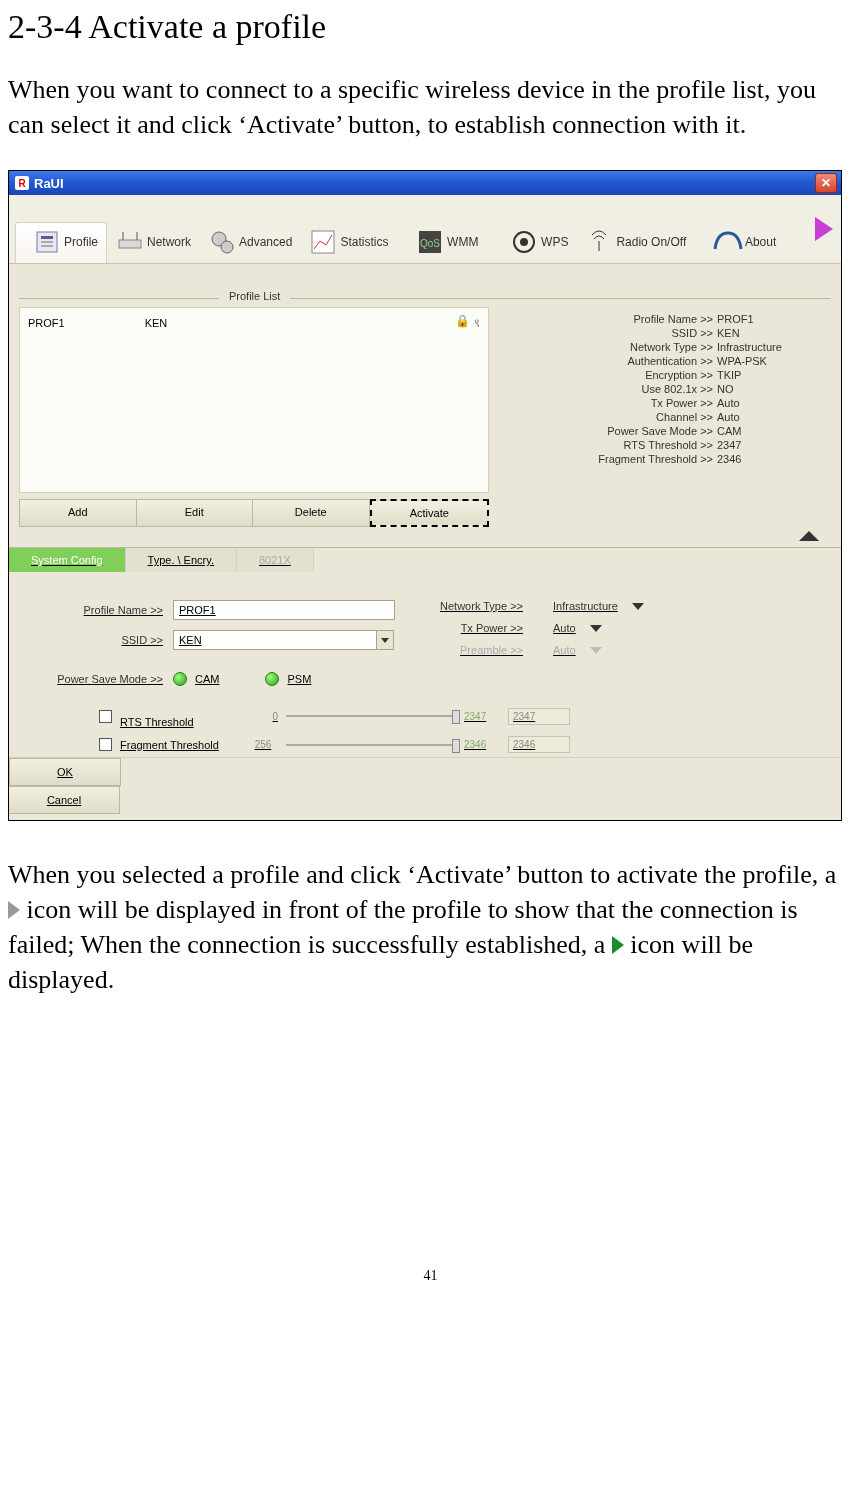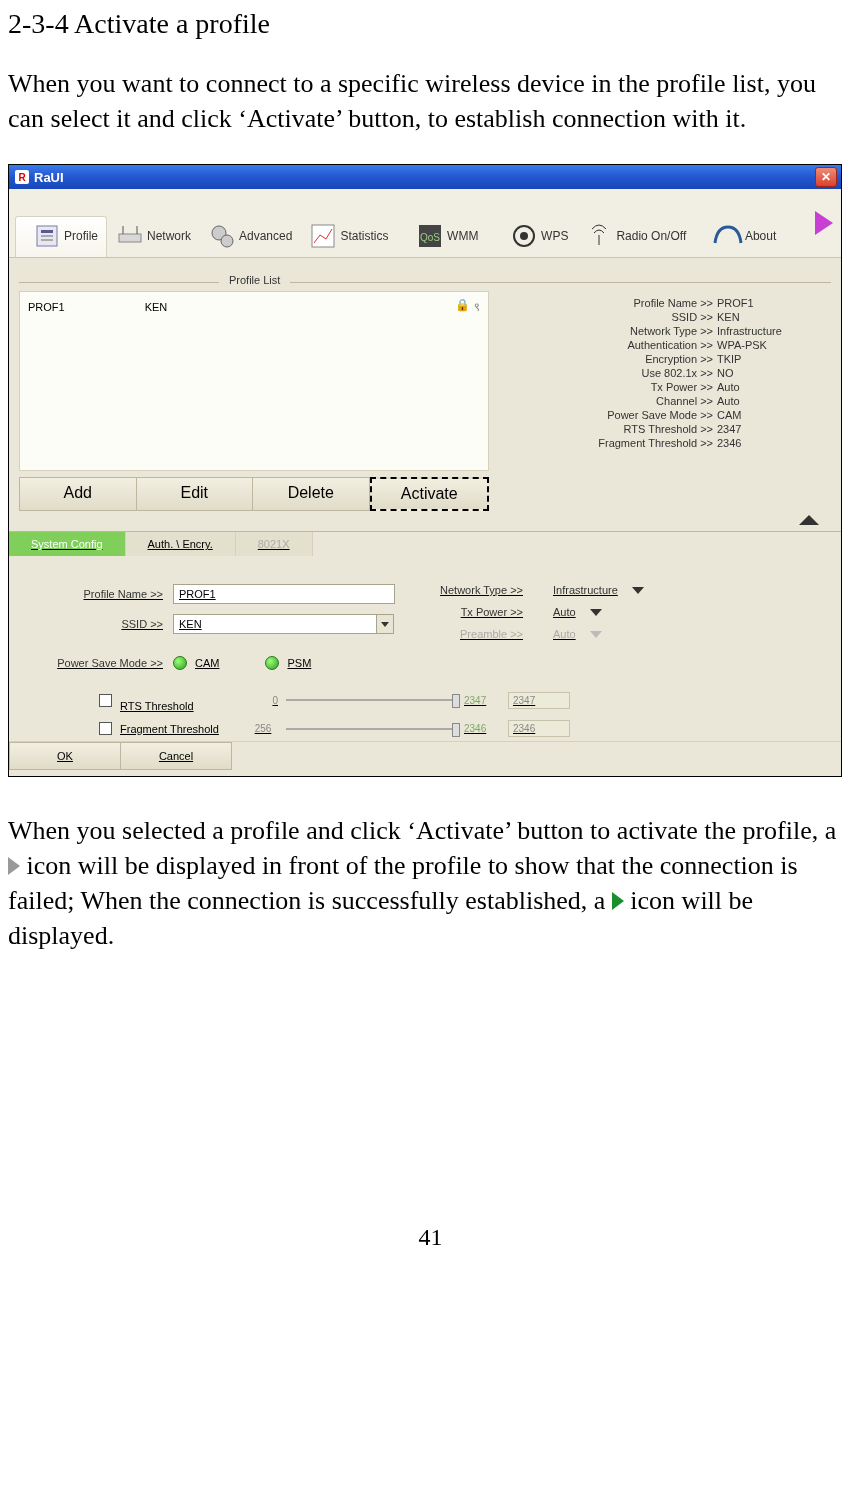--- a/index.html
+++ b/index.html
@@ -7,21 +7,21 @@
     padding: 0;
     font-family: "Times New Roman", serif;
     background: #fff;
     width: 861px;
   }
   .page {
     padding: 8px 8px 0 8px;
     box-sizing: border-box;
   }
   .doc-heading {
-    font-size: 28px;
+    font-size: 34px;
     margin: 0 0 26px 0;
     font-weight: normal;
   }
   .doc-para {
     font-size: 26px;
     line-height: 1.35;
     margin: 0 0 28px 0;
   }
   .doc-para .tri {
     display:inline-block;
@@ -100,21 +100,21 @@
     border-left:18px solid #c83fd4;
   }
   
   .pane {
     background:#eae7d8;
     padding:10px 10px 0 10px;
     position:relative;
   }
   .fieldset-line {
     height:1px;background:#bcb79f;
-    position:relative;margin:14px 0 8px 0;
+    position:relative;margin:24px 0 8px 0;
   }
   .fieldset-line .legend {
     position:absolute;top:-8px;left:200px;
     background:#eae7d8;padding:0 10px;font-size:11px;color:#333;
   }
   .profile-area { display:flex; gap:6px; }
   .profile-list {
     flex:0 0 470px;
     display:flex;flex-direction:column;
     height:220px;
@@ -127,21 +127,21 @@
     font-size:11px;
   }
   .list-row { display:flex;gap:80px;align-items:center; }
   .list-actions {
     display:flex;gap:0;margin-top:6px;
   }
   .action-btn {
     flex:1;
     background:linear-gradient(#f2efe1,#e0dcc8);
     border:1px solid #bcb79f;border-left:none;
-    text-align:center;padding:6px 0;font-size:16px;
+    text-align:center;padding:6px 0;font-size:11px;
   }
   .action-btn:first-child{border-left:1px solid #bcb79f;}
   .action-btn.highlighted { border:2px dashed #000; }
   .details {
     flex:1;
     padding:4px 4px 0 8px;
     font-size:11px;
     color:#333;
   }
   .details-row {
@@ -199,32 +199,32 @@
     position:absolute;right:-4px;top:-5px;width:6px;height:12px;
     background:#ddd;border:1px solid #888;
   }
   .slider-val-box {
     width:52px;border:1px solid #c8c3ad;background:#ecead9;
     padding:2px 4px;font-size:10px;color:#888;text-align:left;
   }
   .slider-num { font-size:10px;color:#888;width:30px; }
   .slider-end { font-size:10px;color:#7fa869;width:36px;text-align:left; }
   .bottom-btns {
-    display:flex;gap:0;
-    border-top:1px solid #d6d1bd;background:#eae7d8;
+    display:flex;justify-content:center;gap:0;
+    border-top:1px solid #d6d1bd;background:#eae7d8;flex-direction:column;
   }
   .bottom-btn {
     width:110px;text-align:center;padding:7px 0;font-size:11px;
     background:linear-gradient(#f2efe1,#e0dcc8);
     border:1px solid #bcb79f;
   }
   .bottom-btn + .bottom-btn { border-left:none; }
 
   .page-num {
-    text-align:center;font-size:24px;margin-top:270px;padding-bottom:10px;
+    text-align:center;font-size:14px;margin-top:270px;padding-bottom:10px;
   }
   .lock-key-icons { margin-left:auto;display:flex;gap:3px;color:#888;font-size:12px; }
 </style>
 </head>
 <body>
 
 <div class="page">
   <div class="doc-heading">2-3-4 Activate a profile</div>
   <p class="doc-para">When you want to connect to a specific wireless device in the profile list, you can select it and click ‘Activate’ button, to establish connection with it.</p>
 
@@ -388,21 +388,21 @@
         </div>
       </div>
       <div class="expander">
           <div class="tri-up"></div>
         </div>
     </div>
 
     <div class="config-pane">
       <div class="cfg-tabs">
         <div class="cfg-tab active">System Config</div>
-        <div class="cfg-tab">Auth. \ Encry.</div>
+        <div class="cfg-tab">Type. \ Encry.</div>
         <div class="cfg-tab disabled">8021X</div>
       </div>
       <div class="cfg-body">
         <div style="display:flex;gap:20px;">
           <div style="flex:0 0 380px;">
             <div class="cfg-row">
               <span class="cfg-label">Profile Name &gt;&gt;</span>
               <input class="cfg-input" value="PROF1" style="">
             </div>
             <div class="cfg-row">

